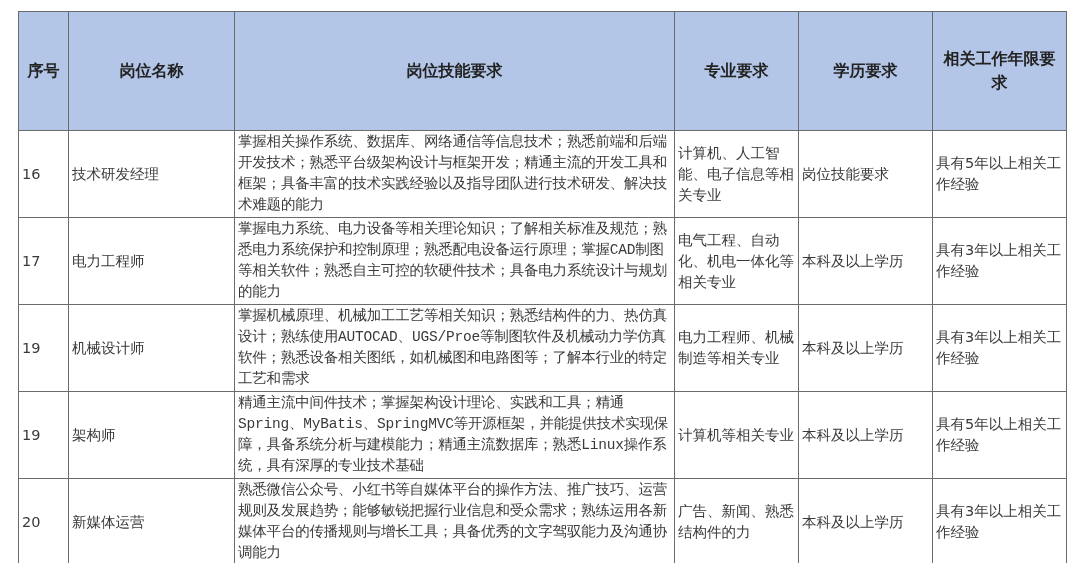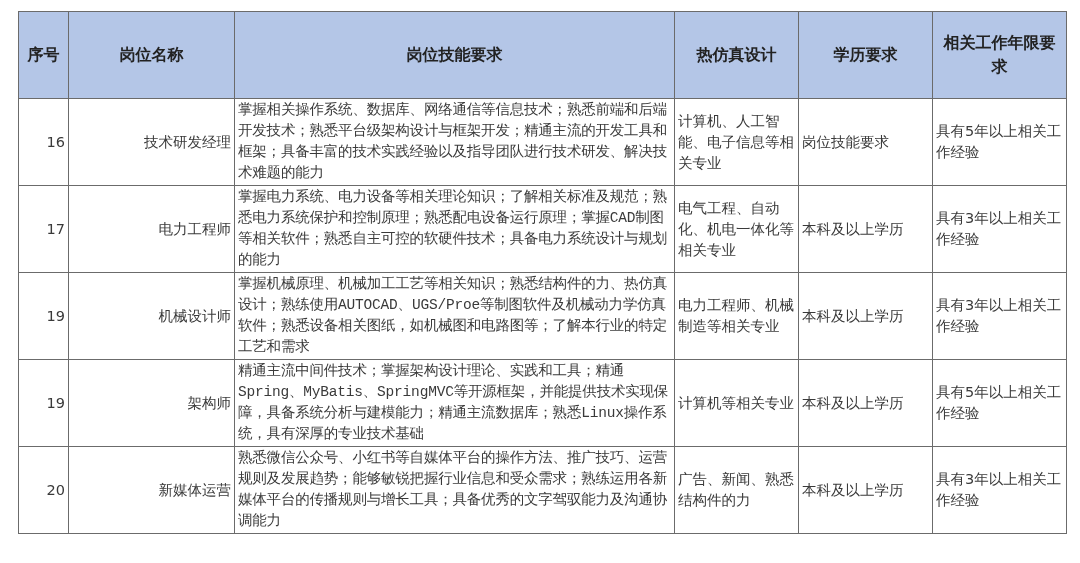--- a/index.html
+++ b/index.html
@@ -2,45 +2,45 @@
 <html><head>
 <meta charset="utf-8">
 <style>
   html, body { margin:0; padding:0; background:#ffffff; }
   body { width:1080px; height:563px; position:relative; overflow:hidden;
          font-family: "DejaVu Sans", "Liberation Sans", sans-serif; color:#333; }
   table.jobs { position:absolute; left:18px; top:11px; border-collapse:collapse;
                table-layout:fixed; width:1048px; }
   table.jobs th, table.jobs td { border:1.5px solid #6b6b6b; }
   table.jobs th { background:#b4c6e7; height:86px; font-size:16px; font-weight:bold;
-                  color:#222; text-align:center; line-height:24px; padding:0 4px; }
+                  color:#222; text-align:center; line-height:24px; padding:16px 4px; }
   table.jobs td { height:86px; font-size:14.5px; line-height:21px; vertical-align:middle;
                   padding:0 3px; color:#3a3a3a; }
-  td.c { text-align:right; }
+  td.c { text-align:left; }
   td.l { text-align:left; }
   td.skills { font-size:14.5px; line-height:21.5px; padding:0 2px 0 3px; letter-spacing:-0.2px;font-family:Liberation Mono, monospace; }
 </style>
 </head>
 <body>
 
 <table class="jobs">
   <colgroup>
     <col style="width:50px">
       <col style="width:166px">
       <col style="width:440px">
     <col style="width:124px">
       <col style="width:134px">
       <col style="width:134px">
   </colgroup>
   <thead>
     <tr>
       <th>序号</th>
       <th>岗位名称</th>
       <th>岗位技能要求</th>
-      <th>热仿真设计</th>
+      <th>专业要求</th>
       <th>学历要求</th>
       <th style="padding:0 10px;">相关工作年限要求</th>
     </tr>
   </thead>
   <tbody>
     <tr>
       <td class="c">16</td>
       <td class="c">技术研发经理</td>
       <td class="l skills">掌握相关操作系统、数据库、网络通信等信息技术；熟悉前端和后端开发技术；熟悉平台级架构设计与框架开发；精通主流的开发工具和框架；具备丰富的技术实践经验以及指导团队进行技术研发、解决技术难题的能力</td>
       <td class="l">计算机、人工智能、电子信息等相关专业</td>

